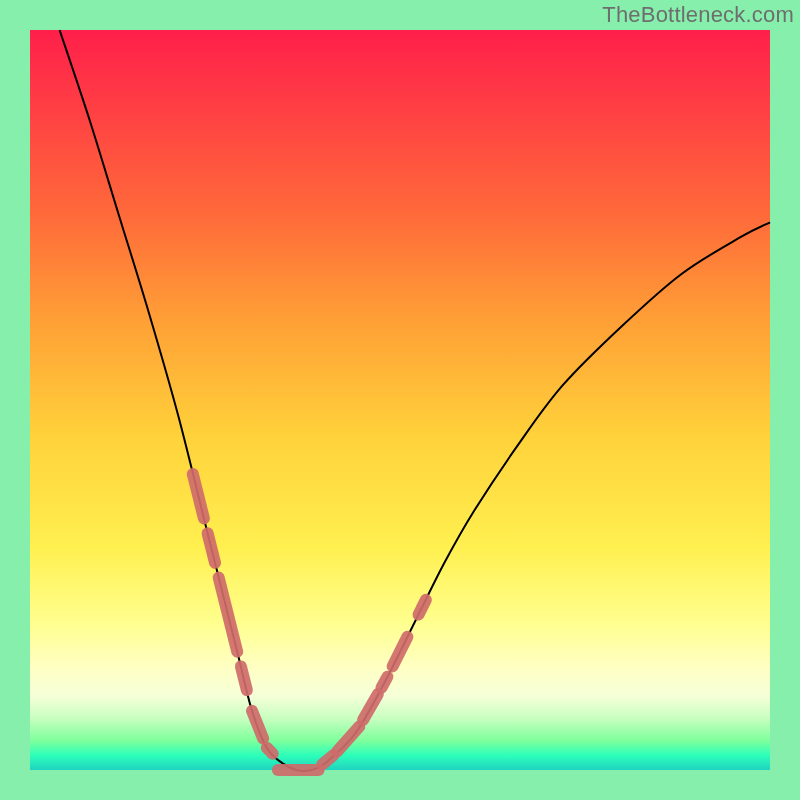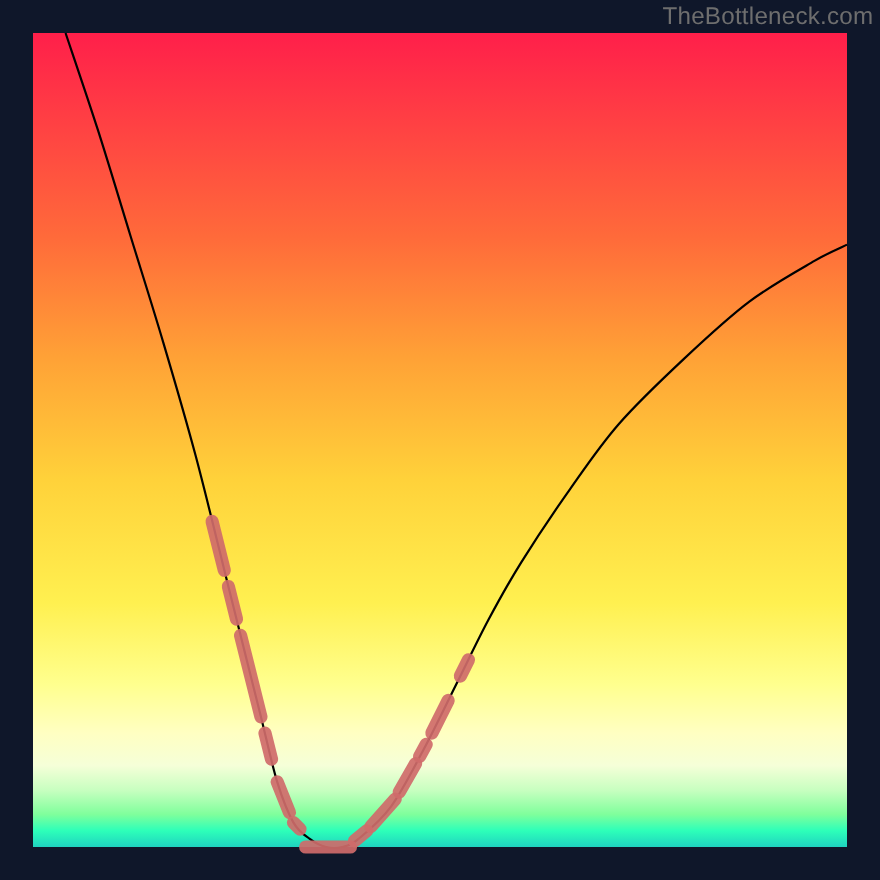--- a/index.html
+++ b/index.html
@@ -10,21 +10,21 @@
     background: #000;
     overflow: hidden;
     font-family: Arial, Helvetica, sans-serif;
   }
   .frame {
     position: absolute;
     top: 0;
     left: 0;
     width: 800px;
     height: 800px;
-    background: #0f172a;
+    background: #86efac;
     text-align: right;
   }
   .plot {
     position: absolute;
     top: 30px;
     left: 30px;
     width: 740px;
     height: 740px;
     
     background: linear-gradient(

